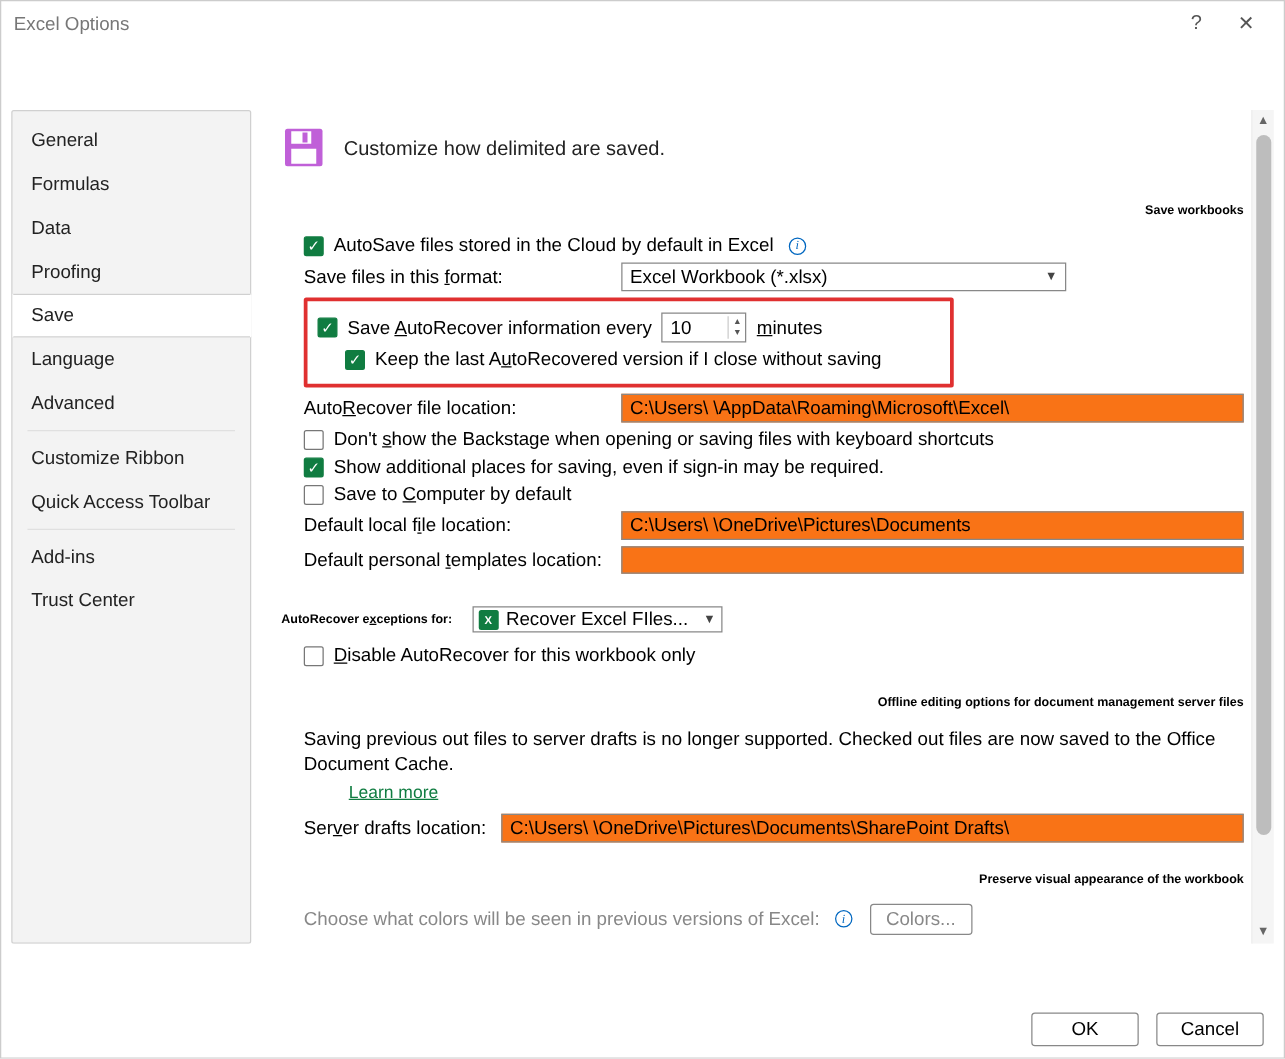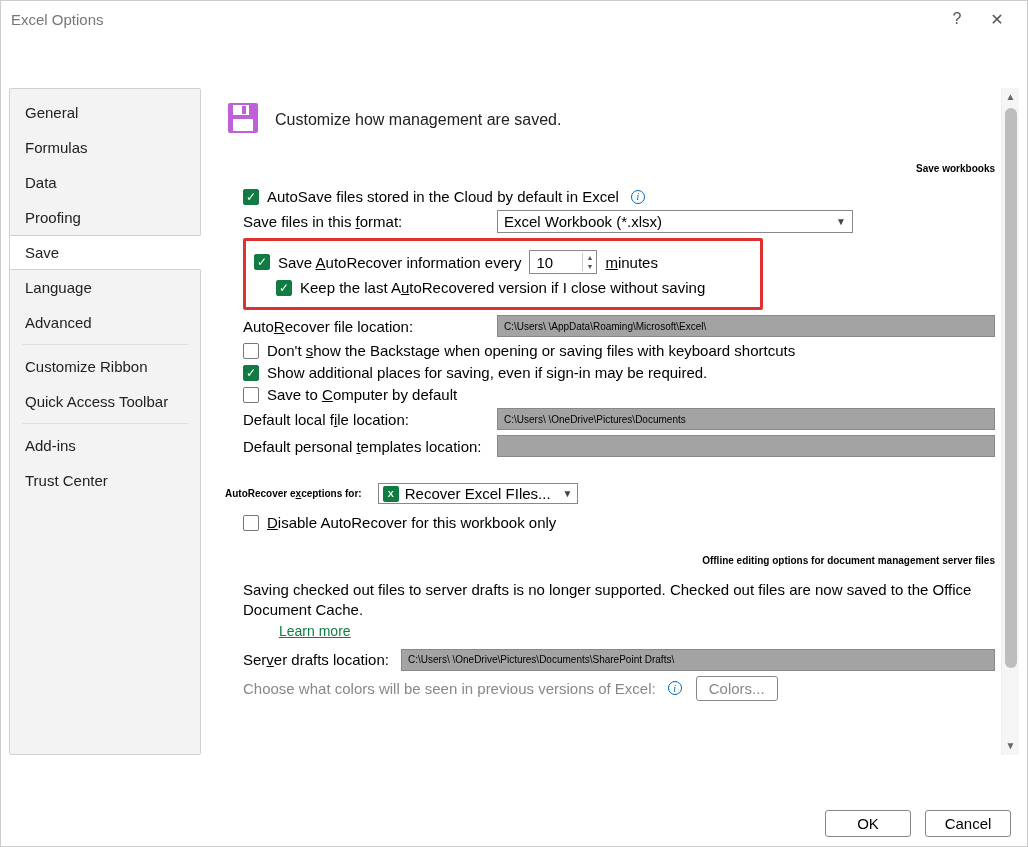--- a/index.html
+++ b/index.html
@@ -24,21 +24,21 @@
   .header-row .desc { font-size:16px; color:#222; }
   .section { font-weight:700; font-size:10px; margin:14px 0 14px 0;text-align:right; }
   .row { display:flex; align-items:center; margin:5px 0; gap:8px; font-size:15px; }
   .indent1 { padding-left:18px; }
   .chk { width:16px; height:16px; border:1px solid #777; display:inline-flex; align-items:center; justify-content:center; font-size:12px; color:#fff; border-radius:2px; flex:none; }
   .chk.on { background:#107c41; border-color:#107c41; }
   .info-icon { display:inline-flex; width:14px; height:14px; border:1px solid #0067c0; color:#0067c0; border-radius:50%; align-items:center; justify-content:center; font-size:10px; font-style:italic; font-family:Georgia,serif; margin-left:4px; }
   .u { text-decoration: underline; }
   .combo { display:flex; align-items:center; justify-content:space-between; border:1px solid #888; padding:2px 6px; background:#fff; min-height:22px; font-size:15px; }
   .combo .caret { font-size:10px; color:#444; }
-  .txt { border:1px solid #888; background:#a3a3a3; padding:2px 6px; min-height:22px; font-size:10px; display:flex; align-items:center; }
+  .txt { border:1px solid #888; background:#f97316; padding:2px 6px; min-height:22px; font-size:15px; display:flex; align-items:center; }
   .spinner { display:flex; align-items:center; border:1px solid #888; height:24px; }
   .spinner .val { width:52px; padding:0 6px; }
   .spinner .arrows { display:flex; flex-direction:column; border-left:1px solid #ccc; }
   .spinner .arrows span { font-size:7px; line-height:9px; padding:0 3px; color:#555; }
   .red-box { border:3px solid #e03030; padding:4px 8px 6px 8px; margin-left:18px; width:520px; border-radius:2px; }
   .hl-combo { display:flex; align-items:center; border:1px solid #888; padding:1px 4px; gap:6px; background:#fff; }
   .xl-icon { width:16px; height:16px; background:#107c41; color:#fff; font-size:9px; font-weight:bold; display:flex; align-items:center; justify-content:center; border-radius:2px; }
   .link { color:#107c41; text-decoration:underline;margin-left:36px; }
   .footer { height:46px; border-top:0; display:flex; align-items:center; justify-content:flex-end; gap:14px; padding:0 16px; }
   .btn { border:1px solid #888; background:#fff; padding:4px 0; width:86px; text-align:center; font-size:15px; border-radius:3px; cursor:default; }
@@ -76,21 +76,21 @@
 
         <div class="header-row">
           <span class="save-big-icon">
             <svg viewBox="0 0 36 36">
                 <rect x="3" y="3" width="30" height="30" rx="2" fill="#c060d8"></rect>
                 <rect x="8" y="5" width="16" height="10" fill="#fff"></rect>
                 <rect x="17" y="6" width="4" height="8" fill="#c060d8"></rect>
                 <rect x="8" y="19" width="20" height="12" fill="#fff"></rect>
               </svg>
           </span>
-          <span class="desc">Customize how management are saved.</span>
+          <span class="desc">Customize how delimited are saved.</span>
         </div>
 
         <div class="section">Save workbooks</div>
 
         <div class="row indent1">
           <span class="chk on">✓</span>
           <span class="lbl">AutoSave files stored in the Cloud by default in Excel</span>
           <span class="info-icon">i</span>
         </div>
 
@@ -161,28 +161,29 @@
           </div>
         </div>
 
         <div class="row indent1" style="margin-top:10px">
           <span class="chk"></span>
           <span class="lbl"><span class="u">D</span>isable AutoRecover for this workbook only</span>
         </div>
 
         <div class="section" style="margin-top:24px">Offline editing options for document management server files</div>
 
-        <div class="indent1" style="font-size:15px; line-height:1.35; max-width:760px;">Saving checked out files to server drafts is no longer supported. Checked out files are now saved to the Office Document Cache.</div>
+        <div class="indent1" style="font-size:15px; line-height:1.35; max-width:760px;">Saving previous out files to server drafts is no longer supported. Checked out files are now saved to the Office Document Cache.</div>
         <div class="indent1" style="margin-top:2px"><span class="link">Learn more</span></div>
 
         <div class="row indent1" style="margin-top:10px">
           <span class="lbl" style="width:150px">Ser<span class="u">v</span>er drafts location:</span>
           <div class="txt" style="width:594px">C:\Users\        \OneDrive\Pictures\Documents\SharePoint Drafts\</div>
         </div>
 
+        <div class="section" style="margin-top:24px">Preserve visual appearance of the workbook</div>
 
         <div class="row indent1" style="color:#888">
           <span class="lbl">Choose what colors will be seen in previous versions of Excel:</span>
           <span class="info-icon">i</span>
           <div class="btn" style="width:auto;padding:3px 12px;margin-left:6px"><span>Colors...</span></div>
         </div>
 
       </div>
 
       <div class="scrollbar">

